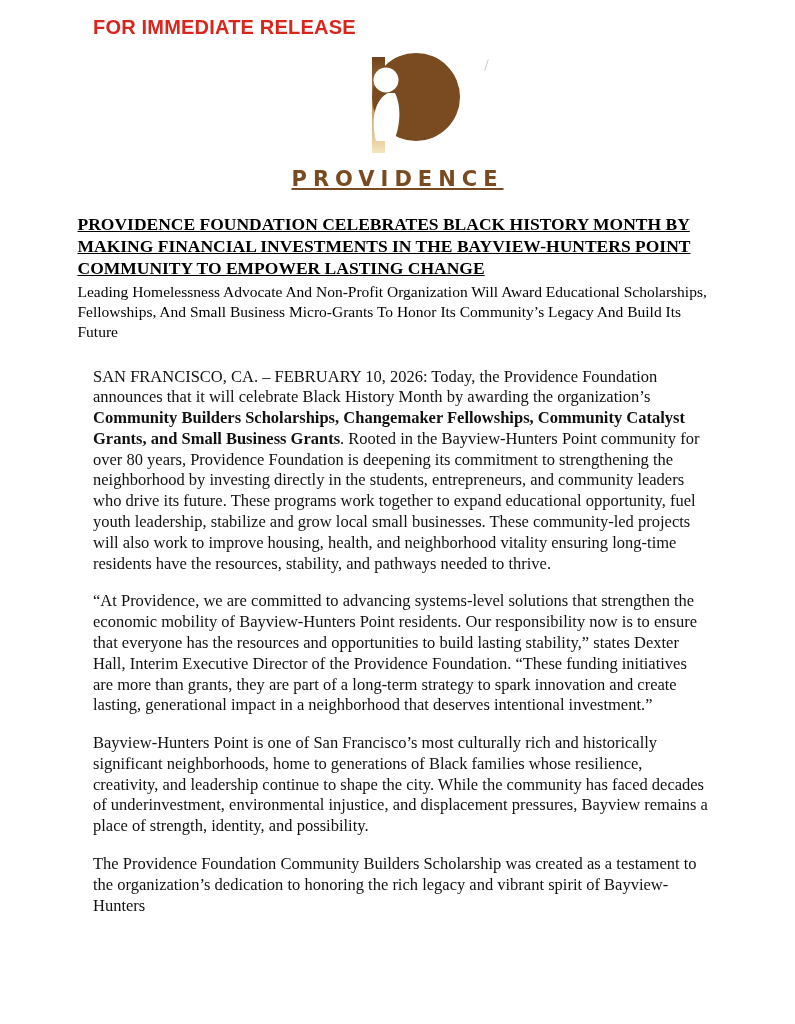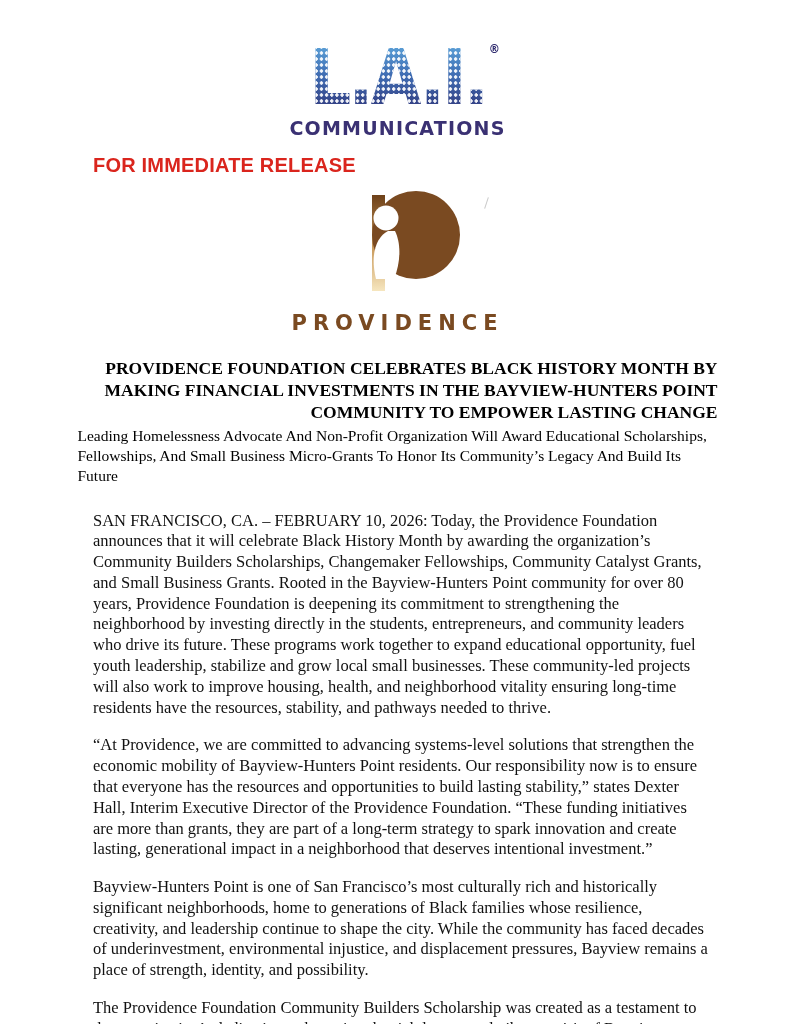--- a/index.html
+++ b/index.html
@@ -77,78 +77,73 @@
   .stray-mark {
     position: absolute;
     left: 486px;
     top: 12px;
     width: 1px;
     height: 12px;
     background: #c9c9c9;
     transform: rotate(18deg);
   }
   .prov-word {
-    margin-top: 18px;
+    margin-top: 12px;
     font-family: "DejaVu Sans", sans-serif;
     font-weight: bold;
     font-size: 21px;
     letter-spacing: 6px;
     color: #7a4a21;
+    text-decoration: underline;
   }
   .prov-tag {
     margin-top: 4px;
     font-family: "DejaVu Sans", sans-serif;
     font-size: 10.5px;
     letter-spacing: 1px;
     color: #c9ad7c;
   }
 
   
   .headline {
     margin: 22px auto 0 auto;
     width: 640px;
-    text-align: right;
+    text-align: left;
     font-family: "Liberation Serif", serif;
     font-weight: bold;
     font-size: 17.5px;
     line-height: 1.26;
     color: #000000;
+    text-decoration: underline;
   }
   .subheadline {
     margin: 3px auto 0 auto;
     width: 640px;
     text-align: left;
     font-family: "Liberation Serif", serif;
     font-size: 15.5px;
     line-height: 1.3;
     color: #000000;
   }
 
   
   .body-copy {
     margin: 24px 85px 0 93px;
     font-size: 16.5px;
     line-height: 1.26;
     text-align: left;
   }
   .body-copy p { margin-bottom: 17px; }
-  .b { font-weight: normal; }
+  .b { font-weight: bold; }
 </style>
 </head>
 <body>
 
 <div class="page">
 
-  <header class="lai-logo">
-    <div class="lai-text-row">
-      <span class="lai-text">L.A.I.</span>
-      <span class="lai-reg">®</span>
-    </div>
-    <div class="lai-sub">COMMUNICATIONS</div>
-  </header>
 
   <div class="release">FOR IMMEDIATE RELEASE</div>
 
   <div class="prov-logo">
     <span class="stray-mark"></span>
     <svg class="prov-mark" width="160" height="108" viewBox="0 0 160 108" xmlns="http://www.w3.org/2000/svg">
       <defs>
         <linearGradient id="stemGrad" x1="0" y1="0" x2="0" y2="1">
           <stop offset="0%" stop-color="#6e4119"></stop>
           <stop offset="55%" stop-color="#c99a5c"></stop>

